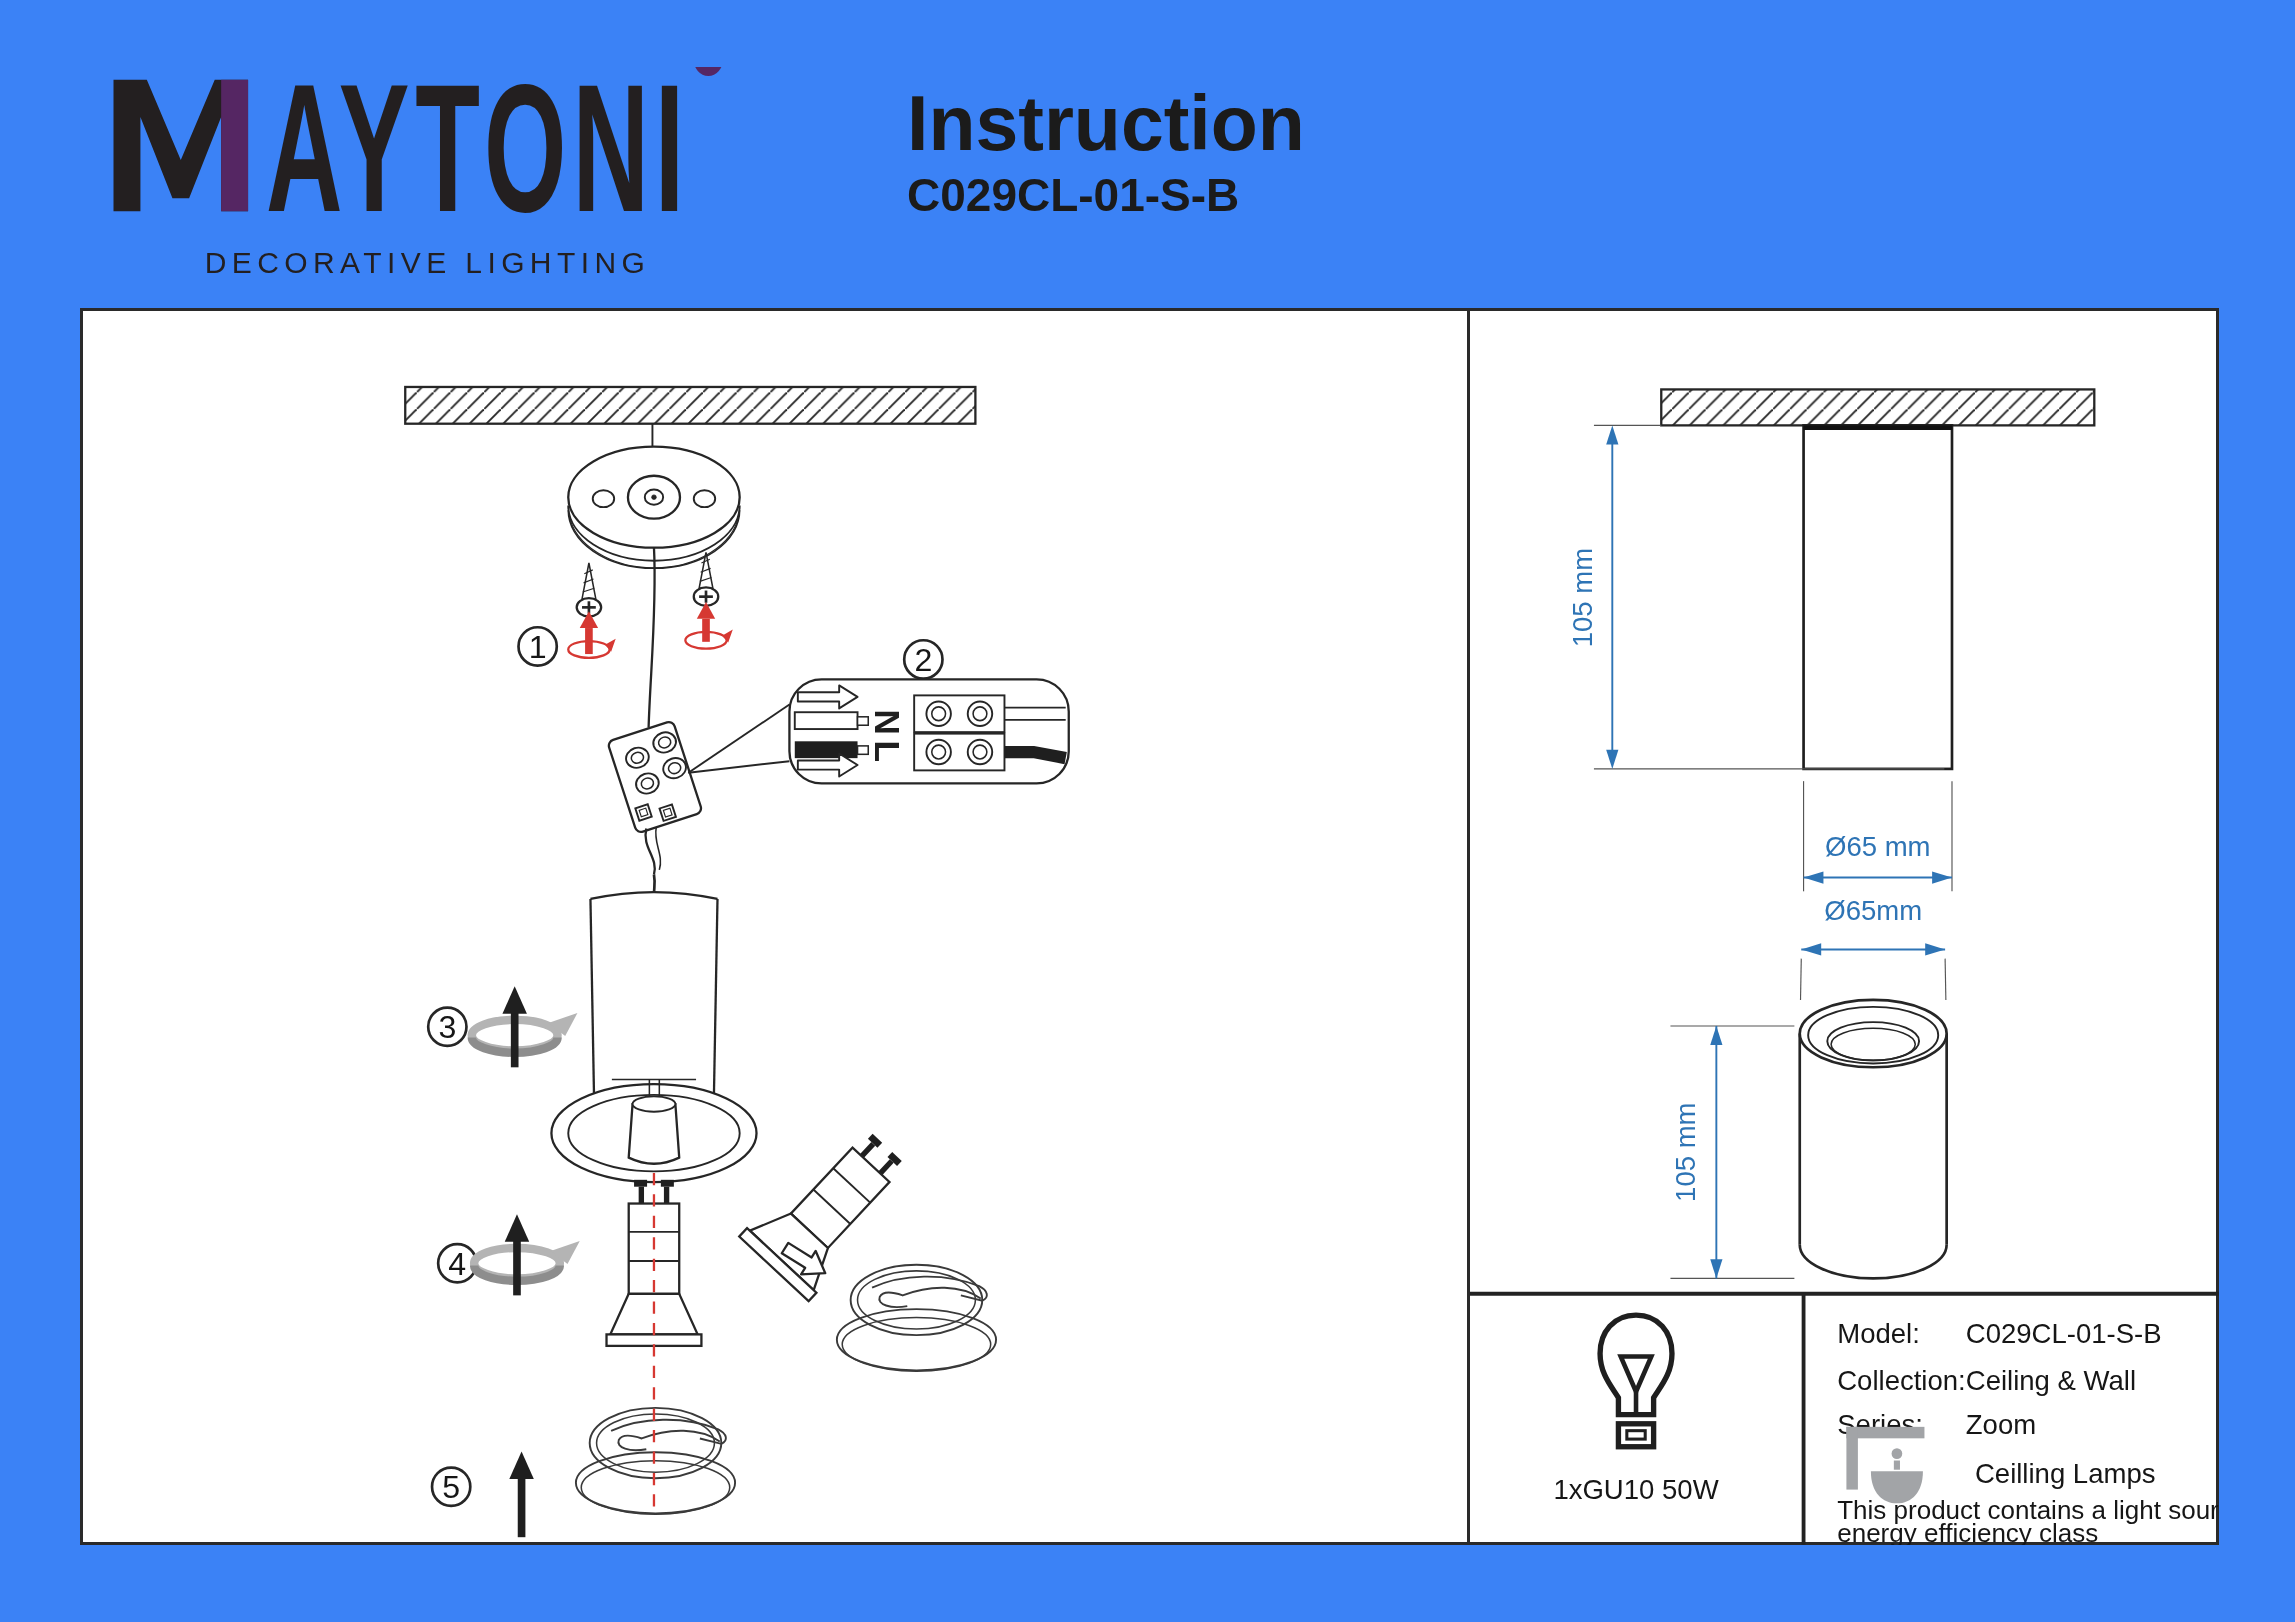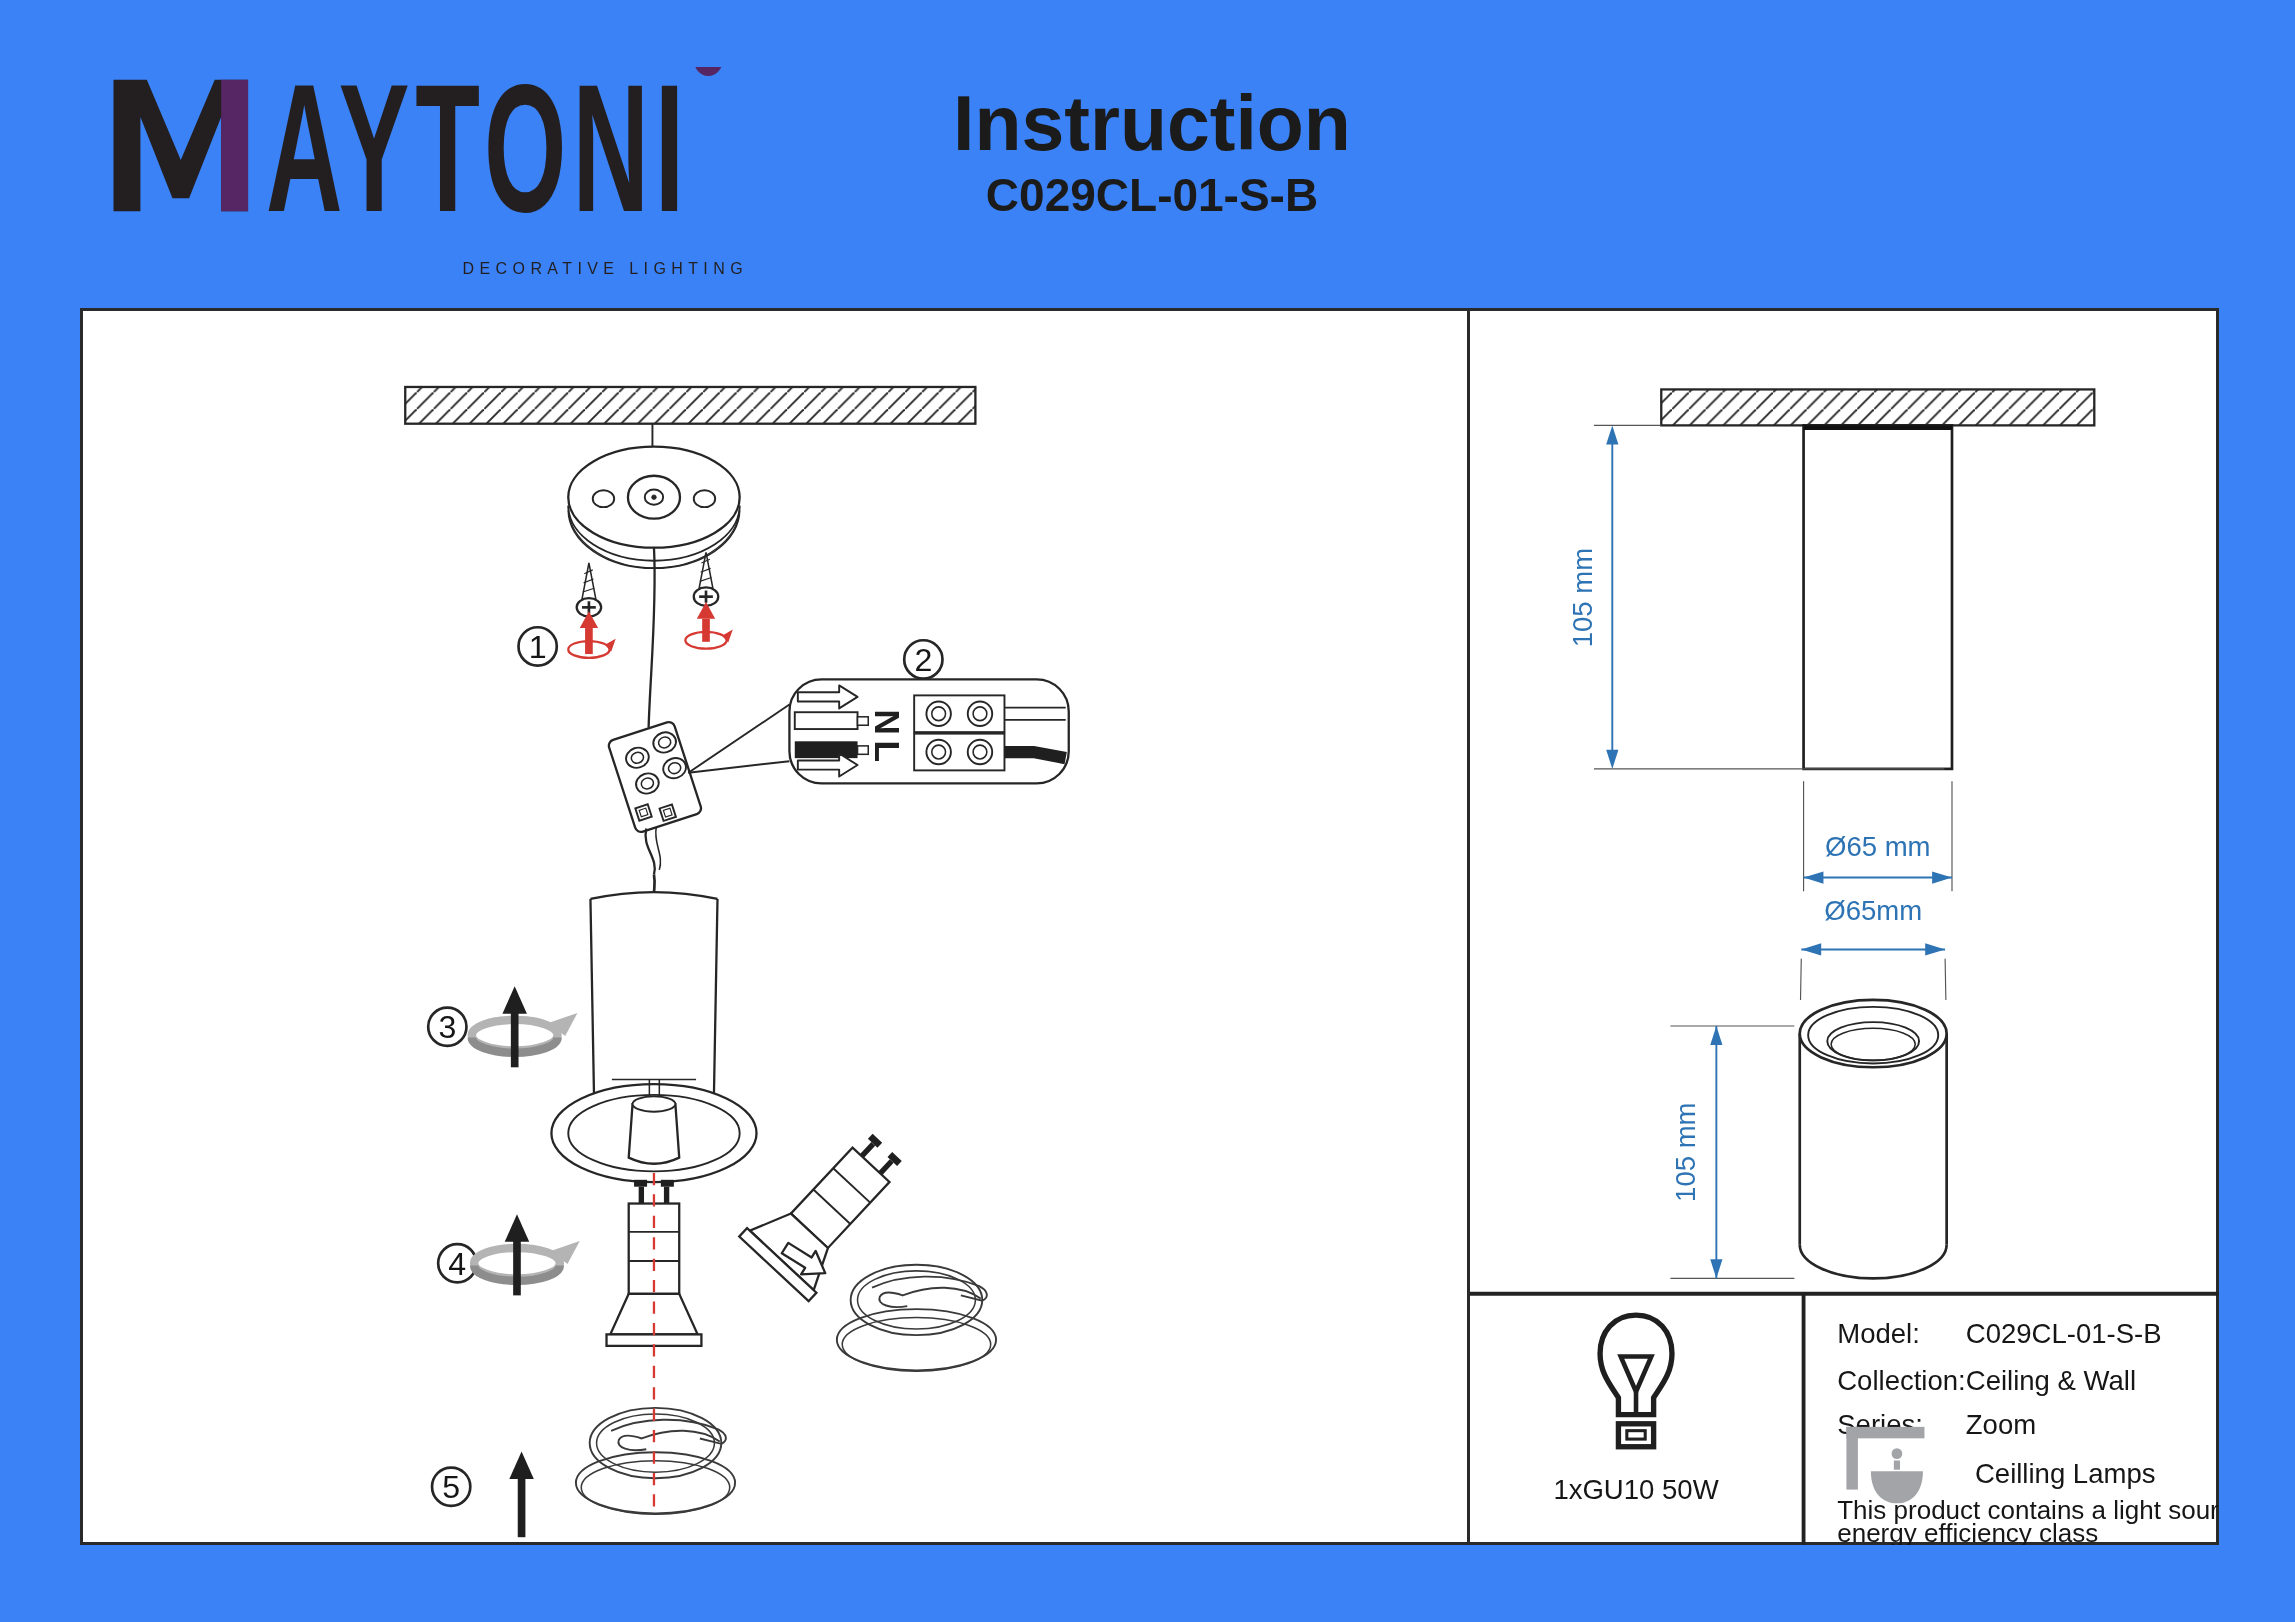--- a/index.html
+++ b/index.html
@@ -4,24 +4,24 @@
 <style>
   html,body { margin:0; padding:0; background:#ffffff; }
   #canvas {
     position:relative; width:2295px; height:1623px; background:#3b82f6;
     font-family:"Liberation Sans", sans-serif; color:#231f20; overflow:hidden;
   }
   .abs { position:absolute; }
   
   #logo-svg { position:absolute; left:107px; top:67px; }
   #tagline {
-    position:absolute; left:107px; top:260px; width:641px;
-    text-align:right; font-size:16px; letter-spacing:5.4px; font-weight:400; color:#231f20;
+    position:absolute; left:107px; top:246px; width:641px;
+    text-align:center; font-size:30px; letter-spacing:5.4px; font-weight:400; color:#231f20;
   }
-  #title-block { position:absolute; left:907px; top:83px; width:490px; text-align:center; }
+  #title-block { position:absolute; left:907px; top:83px; width:490px; text-align:left; }
   #page-title { margin:0; font-size:77px; font-weight:bold; color:#1b1b1b; line-height:1.05; }
   #page-model { margin-top:4.6px; font-size:46px; font-weight:bold; color:#1b1b1b; }
   
   #main-box {
     position:absolute; left:80px; top:308px; width:2139px; height:1237px;
     border:3.8px solid #2a2a2a; box-sizing:border-box; background:#ffffff;
   }
   #panel-divider { position:absolute; left:1467px; top:308px; width:3.1px; height:1237px; background:#2a2a2a; }
   svg text { font-family:"Liberation Sans", sans-serif; }
   .stepnum { font-size:42px; fill:#161616; }

